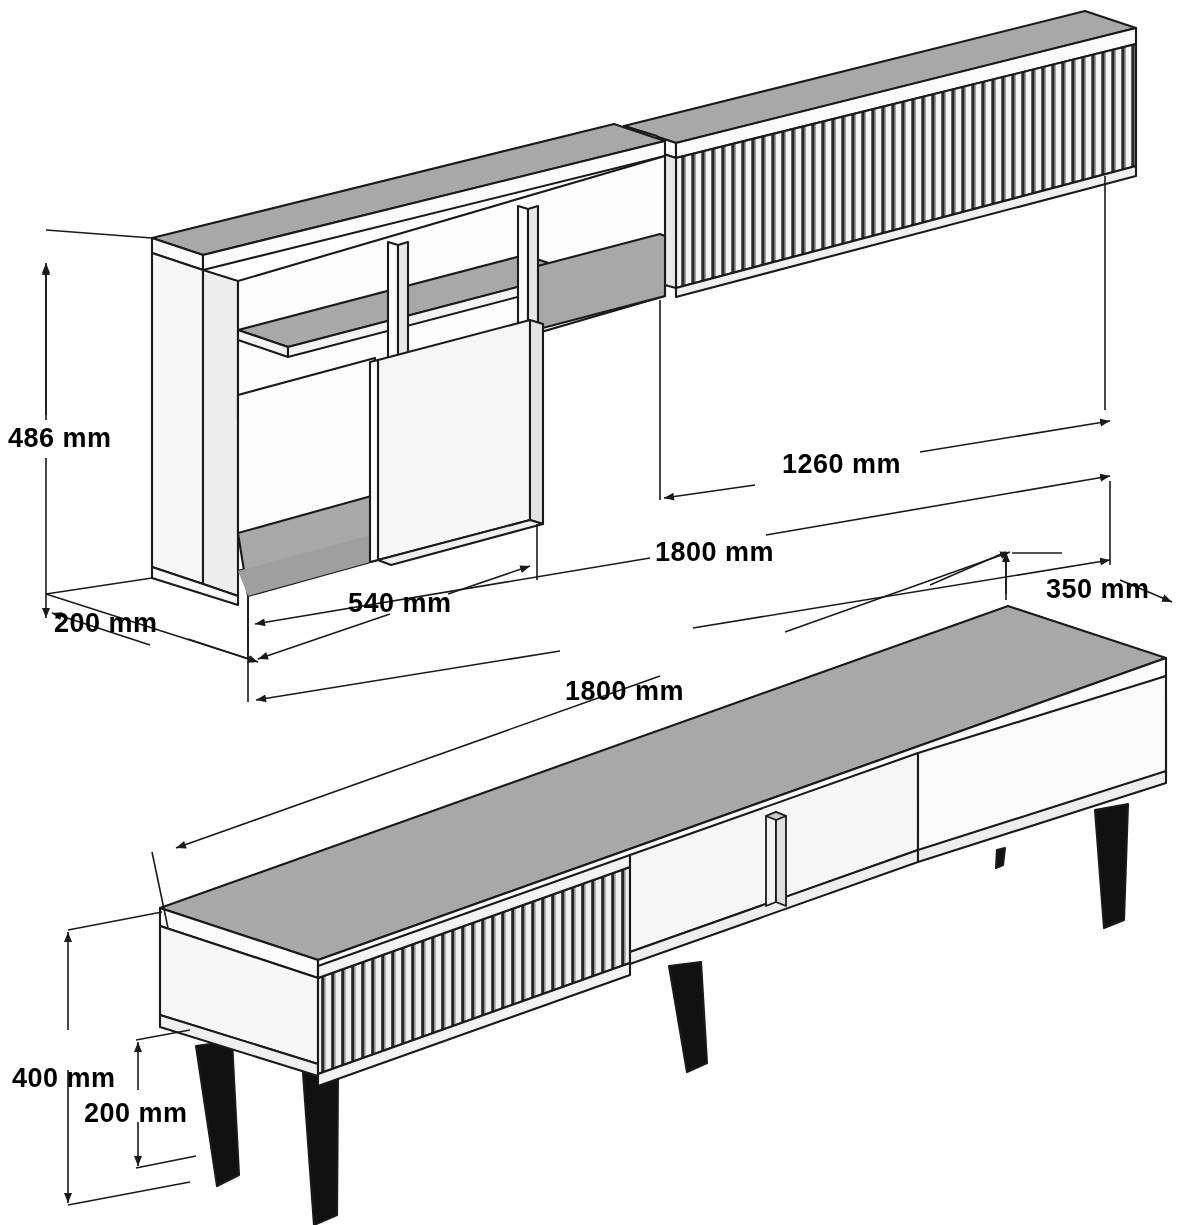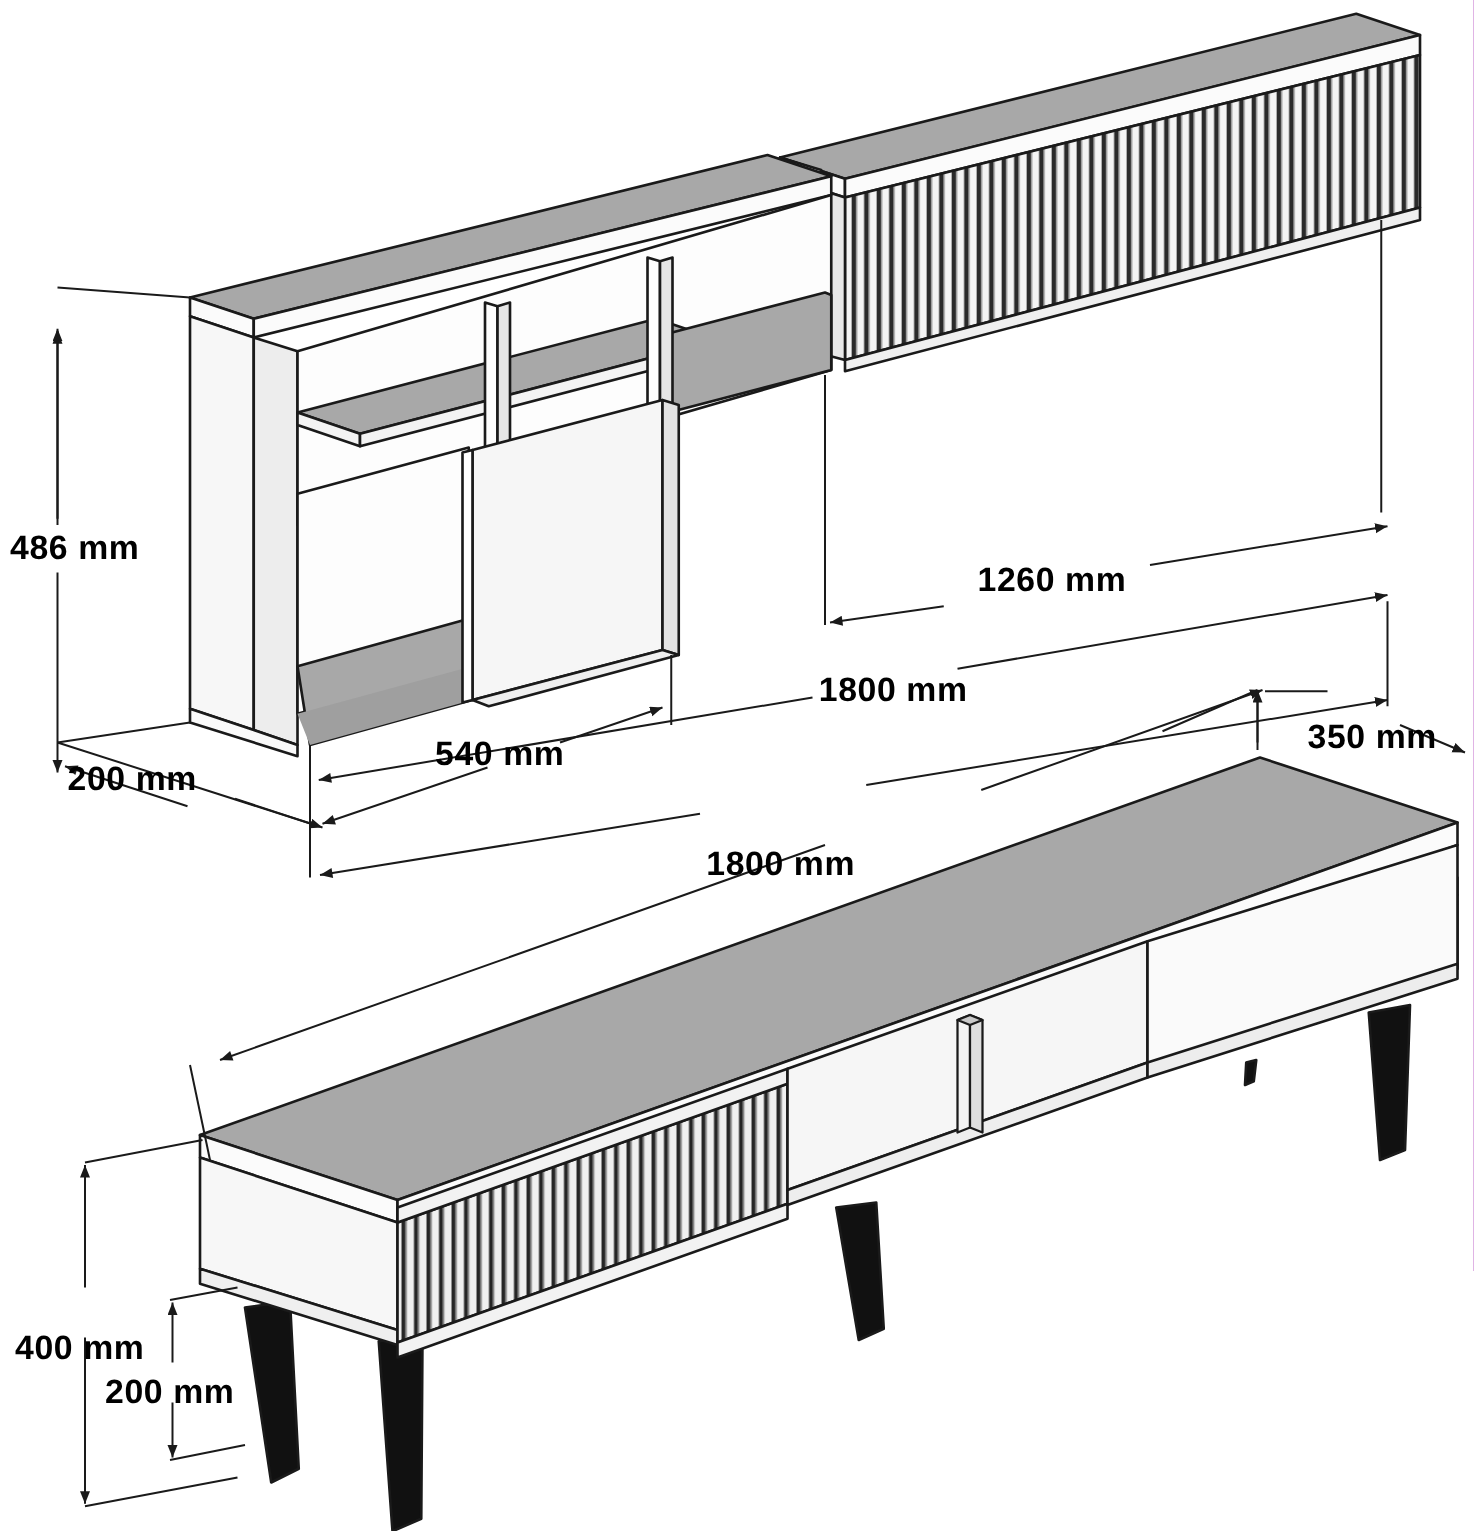--- a/index.html
+++ b/index.html
@@ -1,19 +1,19 @@
 <!DOCTYPE html>
 <html><head>
 <meta charset="utf-8">
 <title>Furniture Dimension Diagram</title>
 <style>
   html,body{margin:0;padding:0;background:#ffffff;}
   body{width:1179px;height:1225px;overflow:hidden;
        font-family:"Liberation Sans","DejaVu Sans",sans-serif;}
-  #stage{position:relative;width:1179px;height:1225px;background:#a21caf;}
+  #stage{position:relative;width:1179px;height:1225px;background:#7dd3fc;}
   #stage svg{position:absolute;left:0;top:0;}
   .dimtext{
     font-family:"Liberation Sans","DejaVu Sans",sans-serif;
     font-weight:bold;
     fill:#000;
     font-size:27px;
     letter-spacing:0.5px;
     white-space:pre;
   }
 </style>

